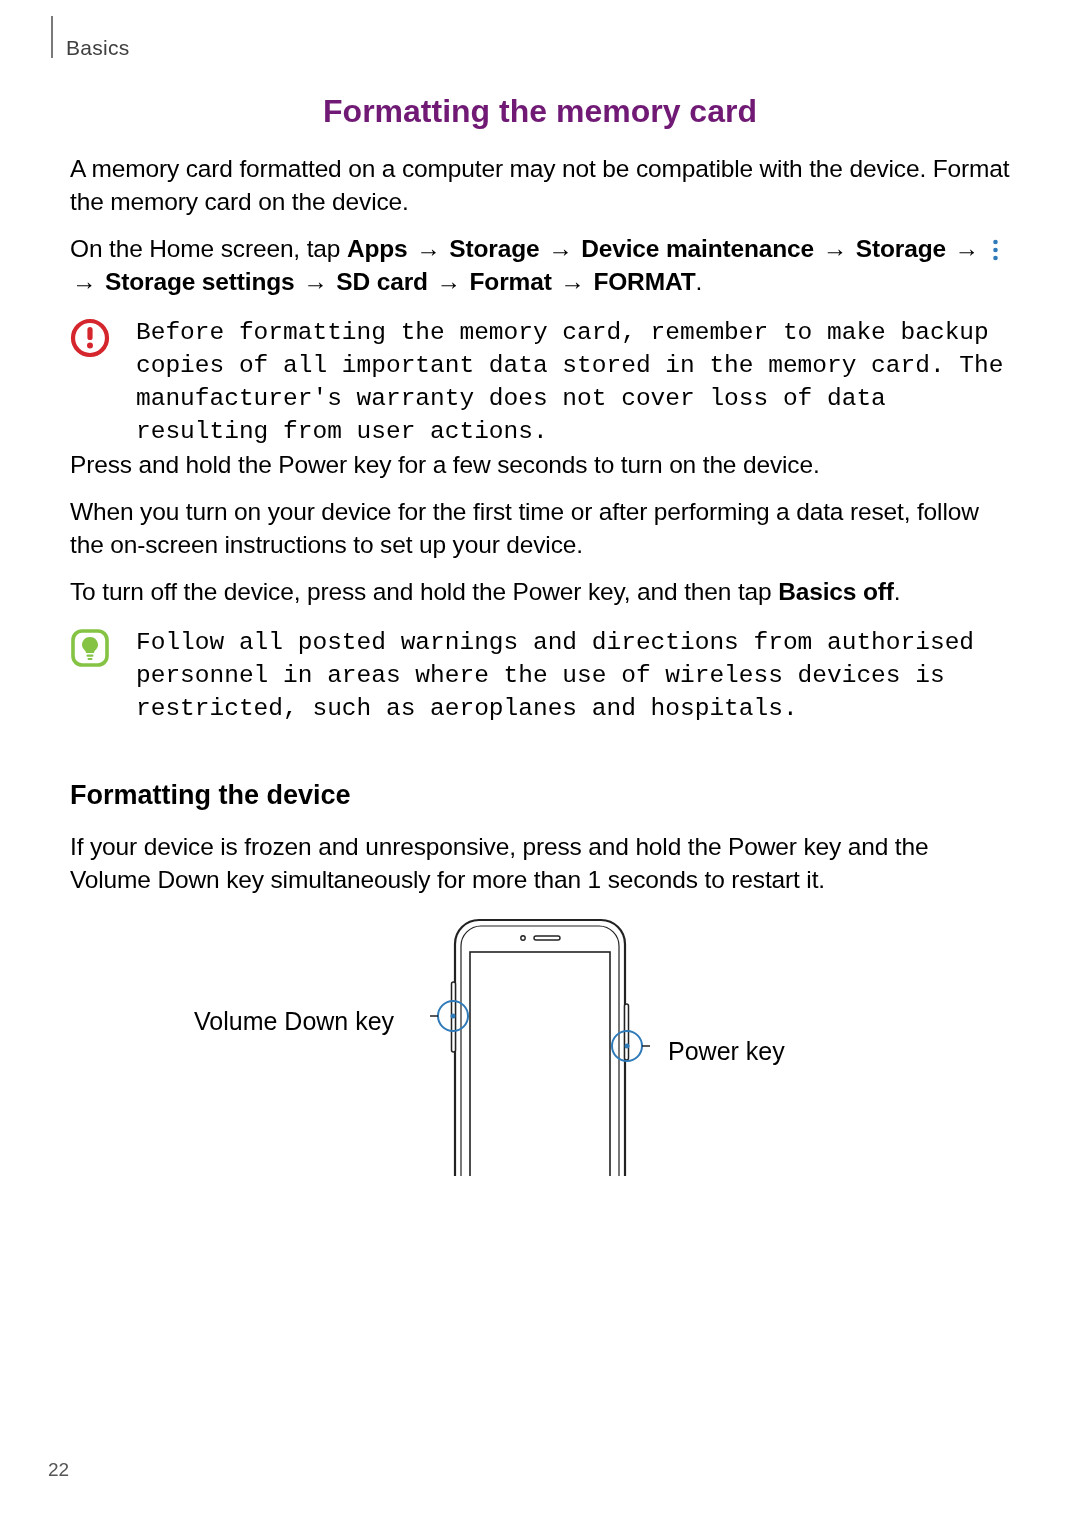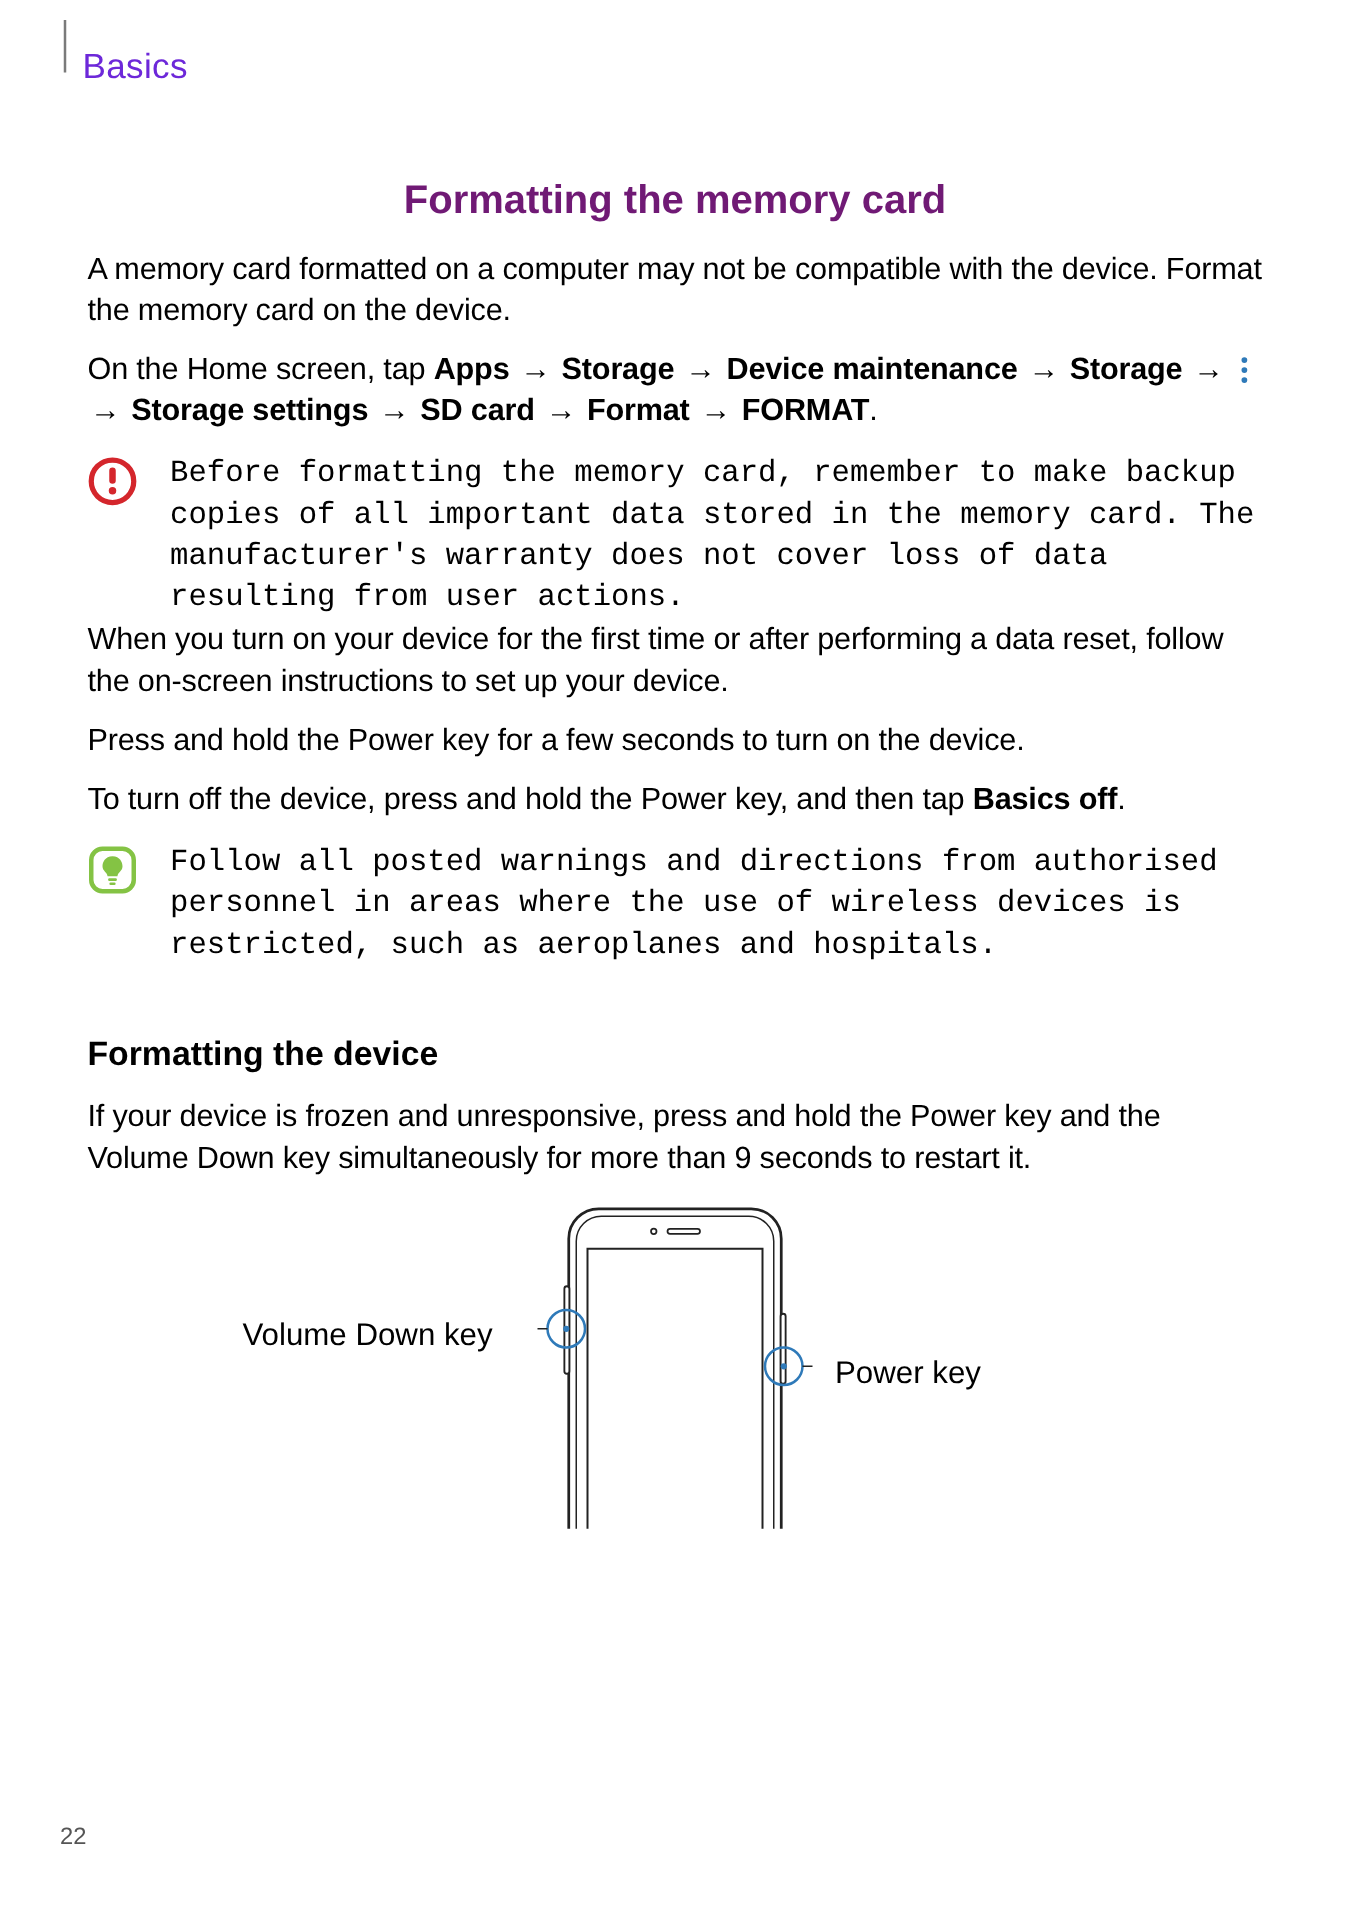--- a/index.html
+++ b/index.html
@@ -23,25 +23,25 @@
   }
   .header-rule {
     position: absolute;
     left: 51px;
     top: 16px;
     width: 2px;
     height: 42px;
     background: #7a7a7a;
   }
   .section-label {
-    font-size: 28px;
-    color: #6d28d9;
+    font-size: 21px;
+    color: #404040;
     letter-spacing: 0.3px;
     margin-left: -4px;
-    margin-bottom: 66px;
+    margin-bottom: 28px;
     font-weight: 400;
   }
   h2.subheading {
     color: #701a75;
     font-weight: 700;
     font-size: 32px;
     margin: 0 0 18px 0;
     text-align: center;
   }
   .main-heading {
@@ -147,40 +147,40 @@
       <svg width="40" height="40" viewBox="0 0 40 40">
         <circle cx="20" cy="20" r="17" fill="none" stroke="#d4262c" stroke-width="4.2"></circle>
         <rect x="17.4" y="9" width="5.2" height="13" rx="2.6" fill="#d4262c"></rect>
         <circle cx="20" cy="27.5" r="3" fill="#d4262c"></circle>
       </svg>
     </div>
     <div class="note-text">Before formatting the memory card, remember to make backup copies of all important data stored in the memory card. The manufacturer's warranty does not cover loss of data resulting from user actions.</div>
   </div>
 
 
+  <p>Press and hold the Power key for a few seconds to turn on the device.</p>
   <p>When you turn on your device for the first time or after performing a data reset, follow the on-screen instructions to set up your device.</p>
-  <p>Press and hold the Power key for a few seconds to turn on the device.</p>
   <p>
     <span>To turn off the device, press and hold the Power key, and then tap </span><strong>Basics off</strong><span>.</span>
   </p>
 
   <div class="note">
     <div class="icon-box">
       <svg width="40" height="40" viewBox="0 0 40 40">
         <rect x="3" y="3" width="34" height="34" rx="9" fill="none" stroke="#84c344" stroke-width="3.6"></rect>
         <path d="M20 9 C14 9 12 14 12 17 C12 21 16 22 16 25 L24 25 C24 22 28 21 28 17 C28 14 26 9 20 9 Z" fill="#84c344"></path>
         <rect x="16.5" y="26.5" width="7" height="2.3" rx="1" fill="#84c344"></rect>
         <rect x="17.5" y="30" width="5" height="2" rx="1" fill="#84c344"></rect>
       </svg>
     </div>
     <div class="note-text">Follow all posted warnings and directions from authorised personnel in areas where the use of wireless devices is restricted, such as aeroplanes and hospitals.</div>
   </div>
 
   <h3 class="subsub">Formatting the device</h3>
-  <p>If your device is frozen and unresponsive, press and hold the Power key and the Volume Down key simultaneously for more than 9 seconds to restart it.</p>
+  <p>If your device is frozen and unresponsive, press and hold the Power key and the Volume Down key simultaneously for more than 1 seconds to restart it.</p>
 
   <div class="diagram-area">
     <svg class="phone-svg" width="220" height="260" viewBox="0 0 220 260">
 
       <rect x="25" y="4" width="170" height="600" rx="24" ry="24" fill="#ffffff" stroke="#222222" stroke-width="2.2"></rect>
 
       <rect x="31" y="10" width="158" height="600" rx="20" ry="20" fill="none" stroke="#222222" stroke-width="1.2"></rect>
 
       <rect x="40" y="36" width="140" height="600" fill="#ffffff" stroke="#222222" stroke-width="1.6"></rect>
 

